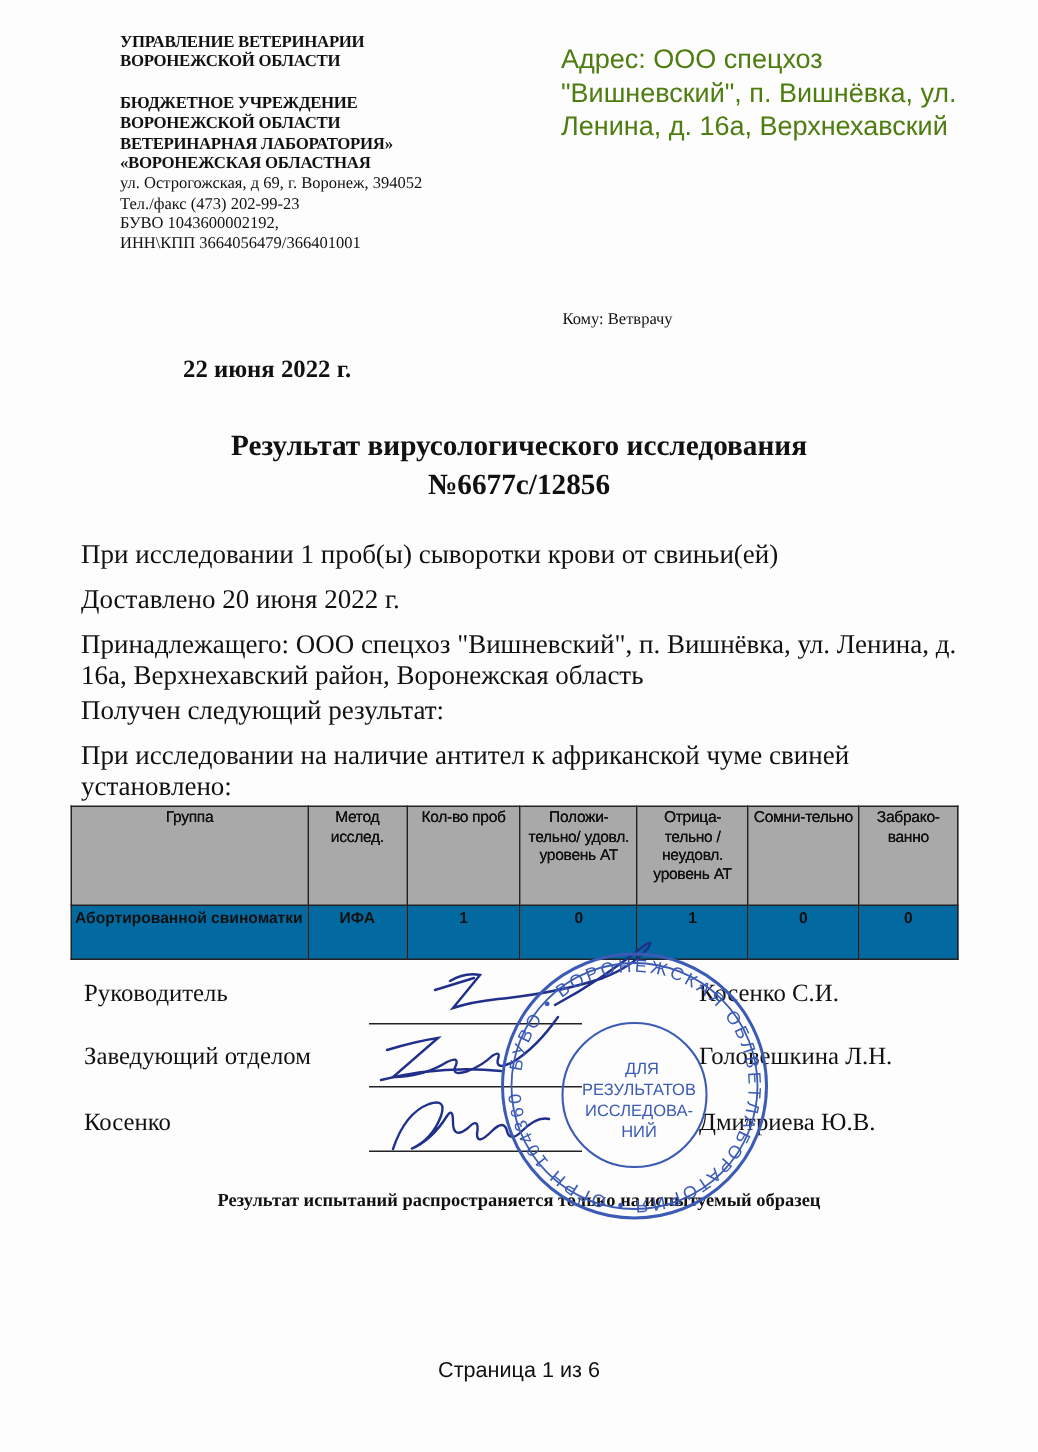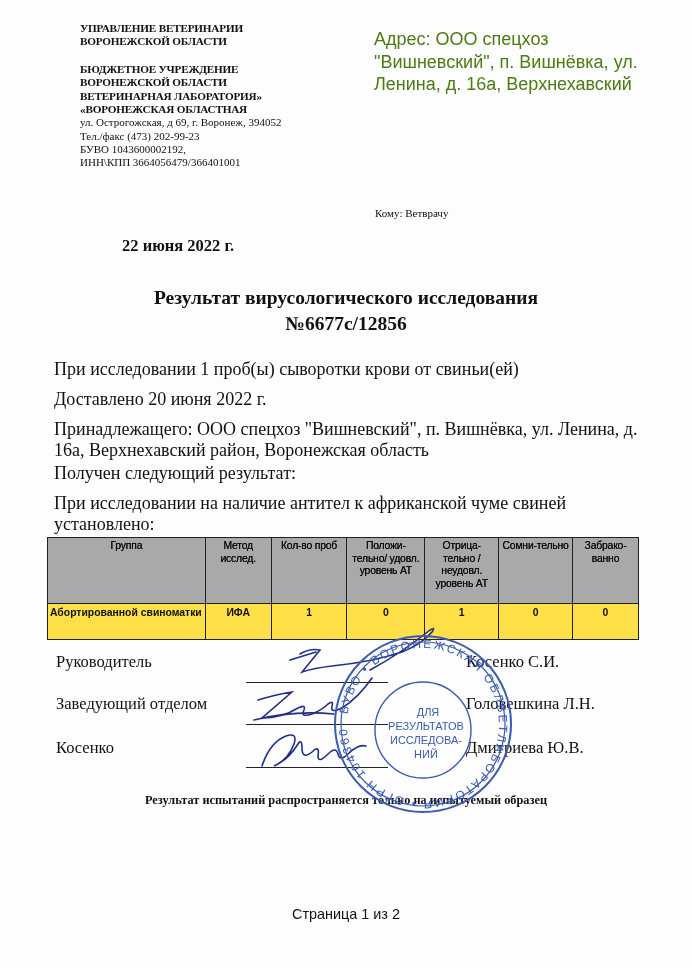--- a/index.html
+++ b/index.html
@@ -27,21 +27,21 @@
   .p2 { top: 389px; }
   .p3 { top: 419px; }
   .p4 { top: 463px; }
   .p5 { top: 493px; }
 
   table.results { position: absolute; left: 47px; top: 537px; width: 592px; border-collapse: collapse;
     font-family: "Liberation Sans", sans-serif; font-size: 10.4px; line-height: 12.5px; }
   table.results th, table.results td { border: 1.4px solid #222; vertical-align: top; text-align: center; }
   table.results th { background: #a9a9a9; font-weight: normal; color: #111; height: 66px; padding: 2px 2px; letter-spacing: -0.2px;
     text-shadow: 0 0 0.4px #000; }
-  table.results td { background: #fde047; font-weight: bold; height: 36px; padding: 3px 2px; }
+  table.results td { background: #0369a1; font-weight: bold; height: 36px; padding: 3px 2px; }
   table.results td.grp { text-align: left; padding-left: 2px; }
 
   .sig-row { position: absolute; font-size: 16.5px; }
   .sig-label { position: absolute; left: 56px; }
   .sig-name { position: absolute; left: 466px; }
   .sig-line { position: absolute; left: 246px; width: 142px; height: 0; border-top: 1.4px solid #222; }
 
   .footnote { position: absolute; left: 0; width: 692px; top: 793px; text-align: center; font-size: 12.3px; font-weight: bold; }
   .page-num { position: absolute; left: 0; width: 692px; top: 906px; text-align: center;
     font-family: "Liberation Sans", sans-serif; font-size: 14.4px; }
@@ -131,21 +131,21 @@
   <div class="sig-line" style="top:724px;"></div>
 
   <div class="sig-row" style="top:738px;left:0;width:692px;">
     <span class="sig-label">Косенко</span>
     <span class="sig-name">Дмитриева Ю.В.</span>
   </div>
   <div class="sig-line" style="top:767px;"></div>
 </div>
 
 <div class="footnote">Результат испытаний распространяется только на испытуемый образец</div>
-<div class="page-num">Страница 1 из 2</div>
+<div class="page-num">Страница 1 из 6</div>
 
 <svg class="overlay" width="692" height="968" viewBox="0 0 692 968">
   <g fill="none" stroke="#1f2f8a" stroke-width="1.6" stroke-linecap="round">
 
     <path d="M300 654 q10 -6 20 -4 l-18 22 q12 -4 30 -6 q40 -4 70 -14 q20 -8 30 -20 q4 -6 -2 -2 q-30 24 -60 40"></path>
     <path d="M290 660 l26 -8"></path>
 
     <path d="M258 700 q20 -6 34 -8 l-30 26 q20 0 36 -10 q8 -4 6 2 q-4 8 8 4 q10 -4 16 -10 q6 -4 4 2 q-2 8 10 2 q16 -10 30 -30"></path>
     <path d="M254 720 q40 -10 80 -6"></path>
 

